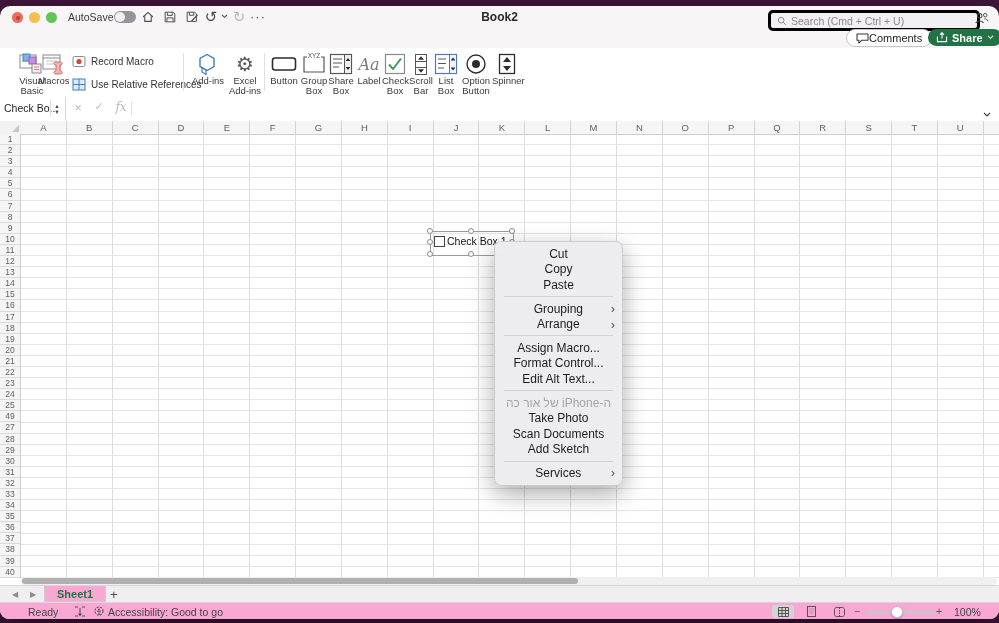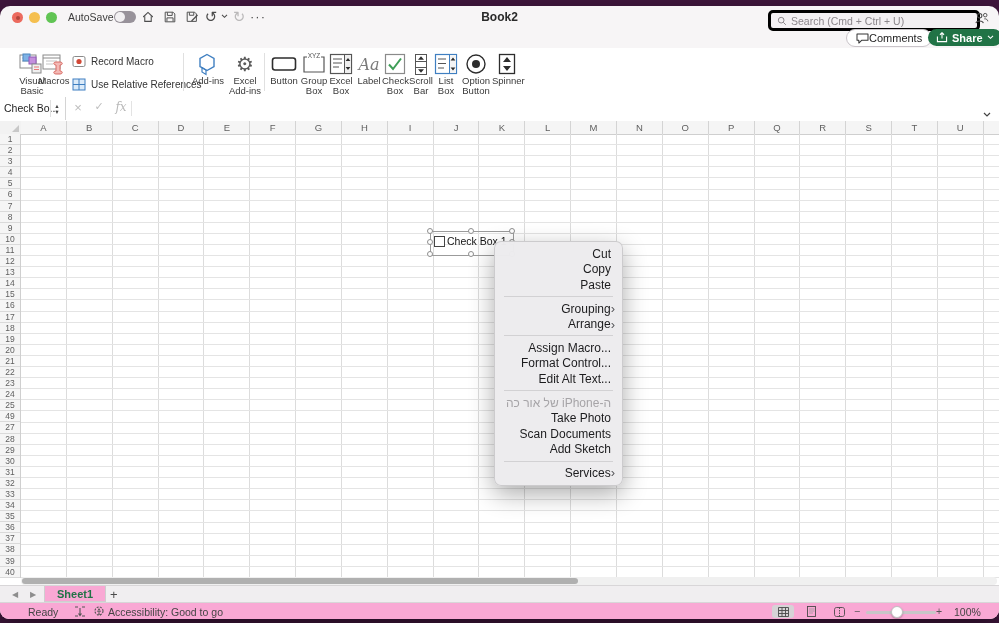--- a/index.html
+++ b/index.html
@@ -74,21 +74,21 @@
   .hscroll{position:absolute;left:22px;top:457px;width:556px;height:6px;background:#b0b0b0;border-radius:3px;}
   
   .shape-sel{position:absolute;left:430px;top:225px;width:82px;height:23px;border:1px solid #9b9b9b;}
   .handle{position:absolute;width:6px;height:6px;border-radius:50%;background:#fff;border:1px solid #8e8e8e;box-sizing:border-box;}
   .cbx{position:absolute;left:434px;top:230px;width:9px;height:9px;border:1px solid #444;background:#fff;}
   .cbx-label{position:absolute;left:447px;top:229px;font-size:10.5px;color:#151515;white-space:nowrap;}
   
   .menu{position:absolute;left:494px;top:235px;width:129px;background:rgba(237,236,238,.98);
         border:1px solid rgba(0,0,0,.14);border-radius:7px;box-shadow:0 8px 24px rgba(0,0,0,.33);padding:4px 0;box-sizing:border-box;}
   .menu-item{height:15.6px;display:flex;align-items:center;padding:0 11px;font-size:12px;color:#1c1c1e;}
-  .menu-item .menu-label{flex:1;white-space:nowrap;overflow:hidden;text-align:right;}
+  .menu-item .menu-label{flex:1;white-space:nowrap;overflow:hidden;text-align:center;}
   .menu-item.disabled{color:#a6a4a7;}
   .menu-arrow{color:#57575a;font-size:13px;line-height:13px;margin-right:-4px;}
   .menu-sep{height:1px;background:#d2d1d3;margin:3.5px 9px;}
   
   .sheetbar{position:absolute;top:579px;left:0;right:0;height:17px;background:#f0eef0;border-top:1px solid #d8d6d8;}
   .sb-arrow{position:absolute;top:4px;font-size:8px;color:#8d8d8d;line-height:9px;}
   .sheet-tab{position:absolute;left:44px;top:0;width:62px;height:16px;background:#f9a8d4;border:1px solid #cfcdcf;border-top:none;
              display:flex;align-items:center;justify-content:center;font-size:11px;font-weight:bold;color:var(--green);box-sizing:border-box;}
   .add-sheet{position:absolute;left:110px;top:1px;font-size:13px;color:#4a4a4a;}
   
@@ -254,21 +254,21 @@
     </div>
     <div class="rbtn" style="left:326px;width:30px">
       <div class="ric">
         <svg width="24" height="22" viewBox="0 0 24 22">
             <rect x="1.5" y="1.5" width="21" height="19" fill="#fff" stroke="#555" stroke-width="1.2"></rect>
             <path d="M4 6h9M4 10h9M4 14h6" stroke="#555"></path>
             <rect x="15.5" y="1.5" width="7" height="19" fill="#eee" stroke="#555" stroke-width="1"></rect>
             <path d="M19 5l2.4 3h-4.8zM19 17l2.4-3h-4.8z" fill="#2d2d2d"></path>
           </svg>
       </div>
-      <div class="rlb" style="width:30px">Excel Box</div>
+      <div class="rlb" style="width:30px">Share Box</div>
     </div>
     <div class="rbtn" style="left:356px;width:26px">
       <div class="ric aa-glyph">Aa</div>
       <div class="rlb">Label</div>
     </div>
     <div class="rbtn" style="left:382px;width:26px">
       <div class="ric">
         <svg width="22" height="22" viewBox="0 0 22 22">
             <rect x="1.5" y="1.5" width="19" height="19" fill="#fff" stroke="#8a8a8a" stroke-width="1.2"></rect>
             <path d="M5 11.5 9 16 17 5.5" fill="none" stroke="#3e9e57" stroke-width="2"></path>

